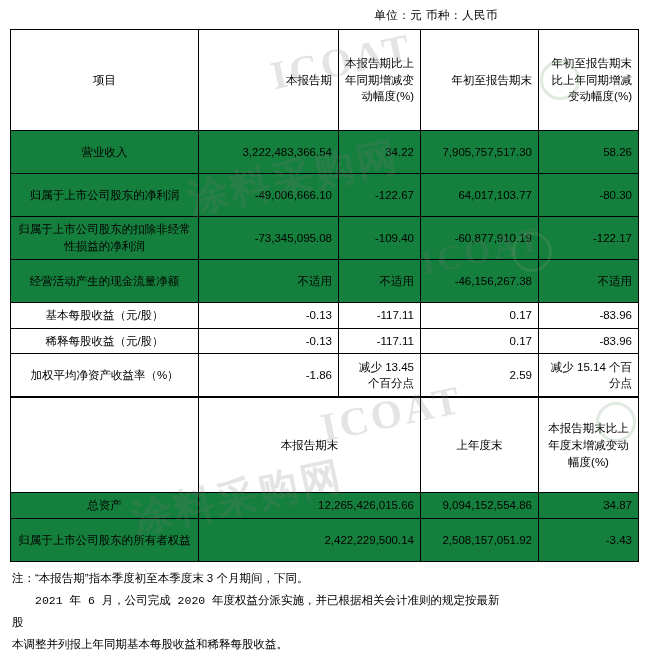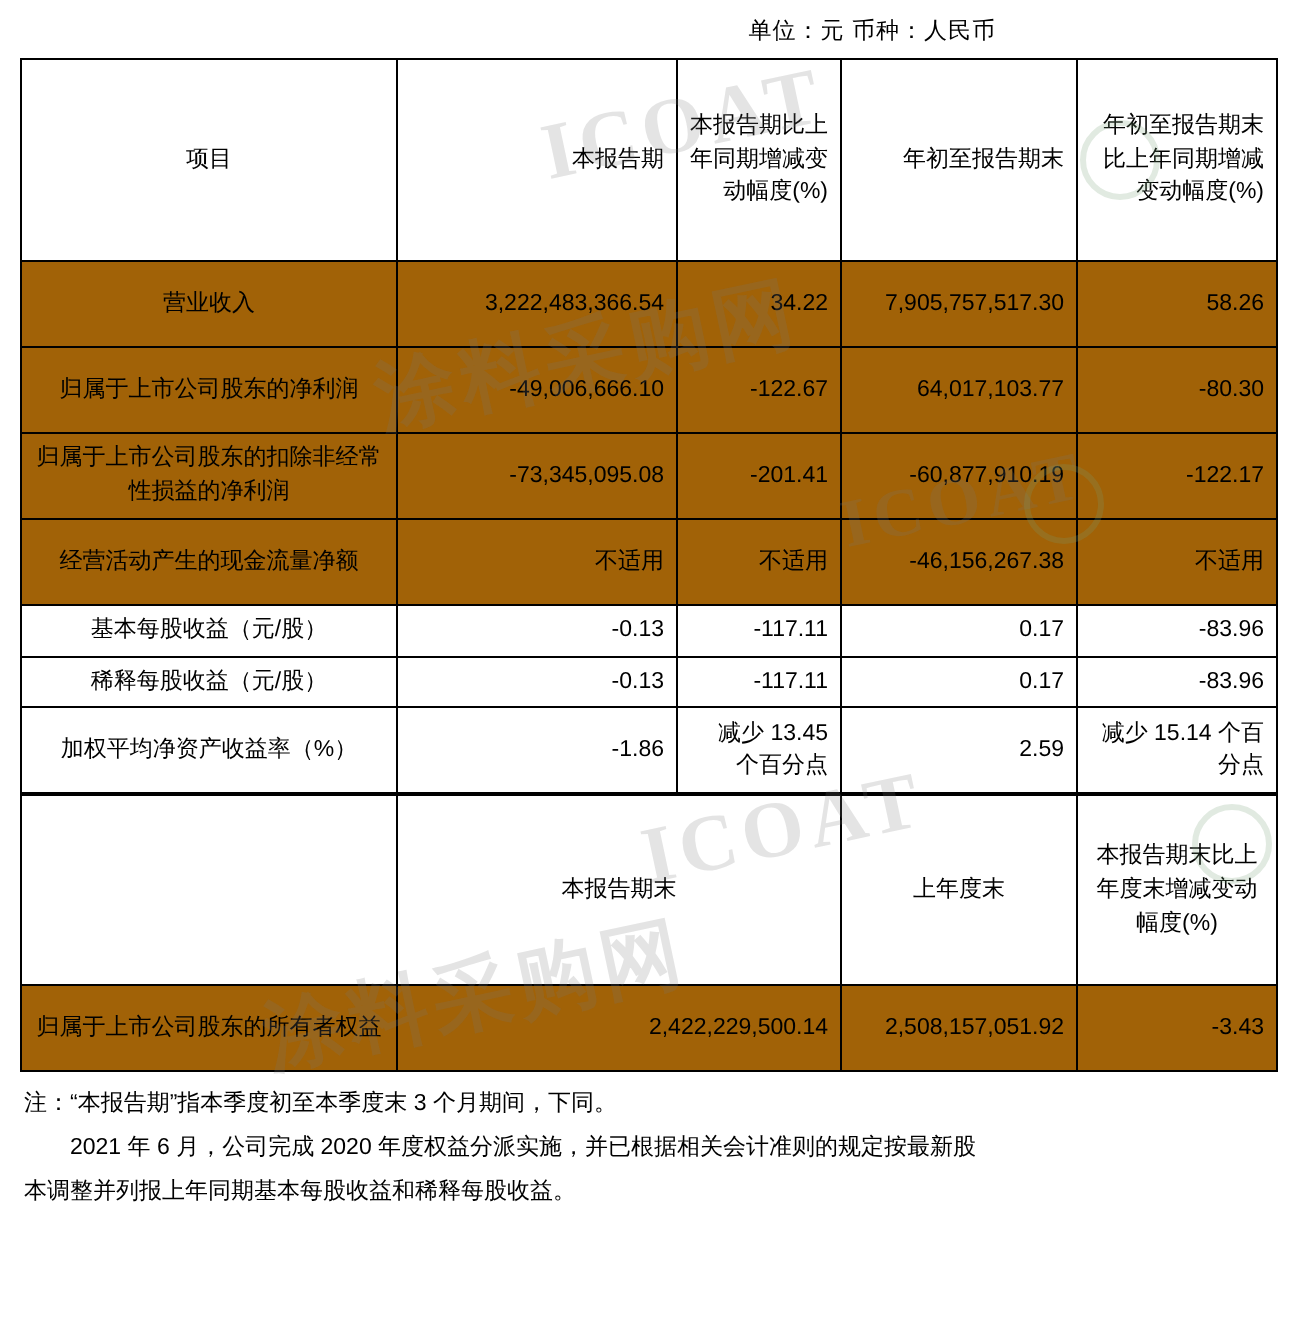--- a/index.html
+++ b/index.html
@@ -48,35 +48,35 @@
   .c-ytdy { width: 100px; }
 
   .hdr {
     text-align: right;
     height: 92px;
   }
   .num { text-align: right; }
   .ctr { text-align: right; }
   .lft { text-align: center; }
 
-  .green { background: #a16207; }
+  .green { background: #15803d; }
   .rowtall td { height: 34px; }
 
   .sec2-head {
     text-align: center;
     height: 86px;
   }
 
   .notes {
     font-size: 11.5px;
     line-height: 1.9;
     padding: 6px 2px 0 2px;
   }
   .notes p { margin: 0; }
-  .notes .indent { text-indent: 2em; }
+  .notes .indent { text-indent: 2em; font-family: Liberation Mono, monospace; }
 
   
   .watermark {
     position: absolute;
     left: 0; top: 0;
     width: 648px; height: 664px;
     pointer-events: none;
     z-index: 5;
   }
   .wm-text {
@@ -138,21 +138,21 @@
         <td class="lft green">归属于上市公司股东的净利润</td>
         <td class="num green">-49,006,666.10</td>
         <td class="num green">-122.67</td>
         <td class="num green">64,017,103.77</td>
         <td class="num green">-80.30</td>
       </tr>
 
       <tr class="rowtall">
         <td class="lft green">归属于上市公司股东的扣除非经常性损益的净利润</td>
         <td class="num green">-73,345,095.08</td>
-        <td class="num green">-201.41</td>
+        <td class="num green">-109.40</td>
         <td class="num green">-60,877,910.19</td>
         <td class="num green">-122.17</td>
       </tr>
 
       <tr class="rowtall">
         <td class="lft green">经营活动产生的现金流量净额</td>
         <td class="ctr green">不适用</td>
         <td class="ctr green">不适用</td>
         <td class="num green">-46,156,267.38</td>
         <td class="ctr green">不适用</td>
@@ -190,20 +190,26 @@
         <col style="width:222px">
         <col style="width:118px">
         <col class="c-ytdy">
     </colgroup>
     <tbody>
       <tr>
         <td class="sec2-head"></td>
         <td class="sec2-head">本报告期末</td>
         <td class="sec2-head">上年度末</td>
         <td class="sec2-head">本报告期末比上年度末增减变动幅度(%)</td>
+      </tr>
+      <tr>
+        <td class="lft green">总资产</td>
+        <td class="num green">12,265,426,015.66</td>
+        <td class="num green">9,094,152,554.86</td>
+        <td class="num green">34.87</td>
       </tr>
       <tr class="rowtall">
         <td class="lft green">归属于上市公司股东的所有者权益</td>
         <td class="num green">2,422,229,500.14</td>
         <td class="num green">2,508,157,051.92</td>
         <td class="num green">-3.43</td>
       </tr>
     </tbody>
   </table>
 

